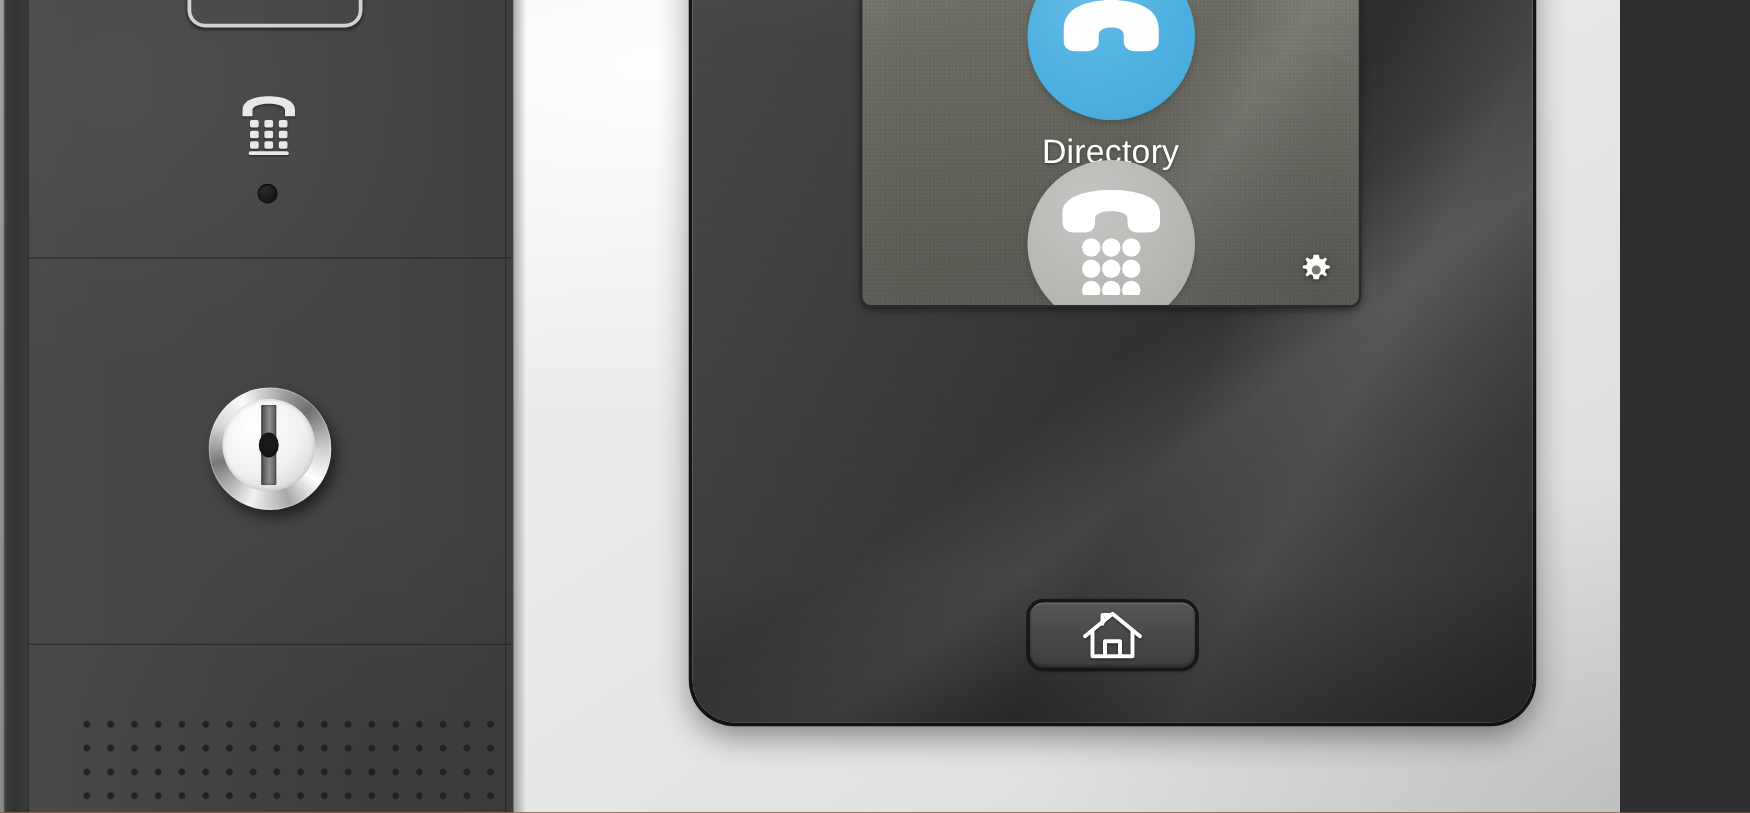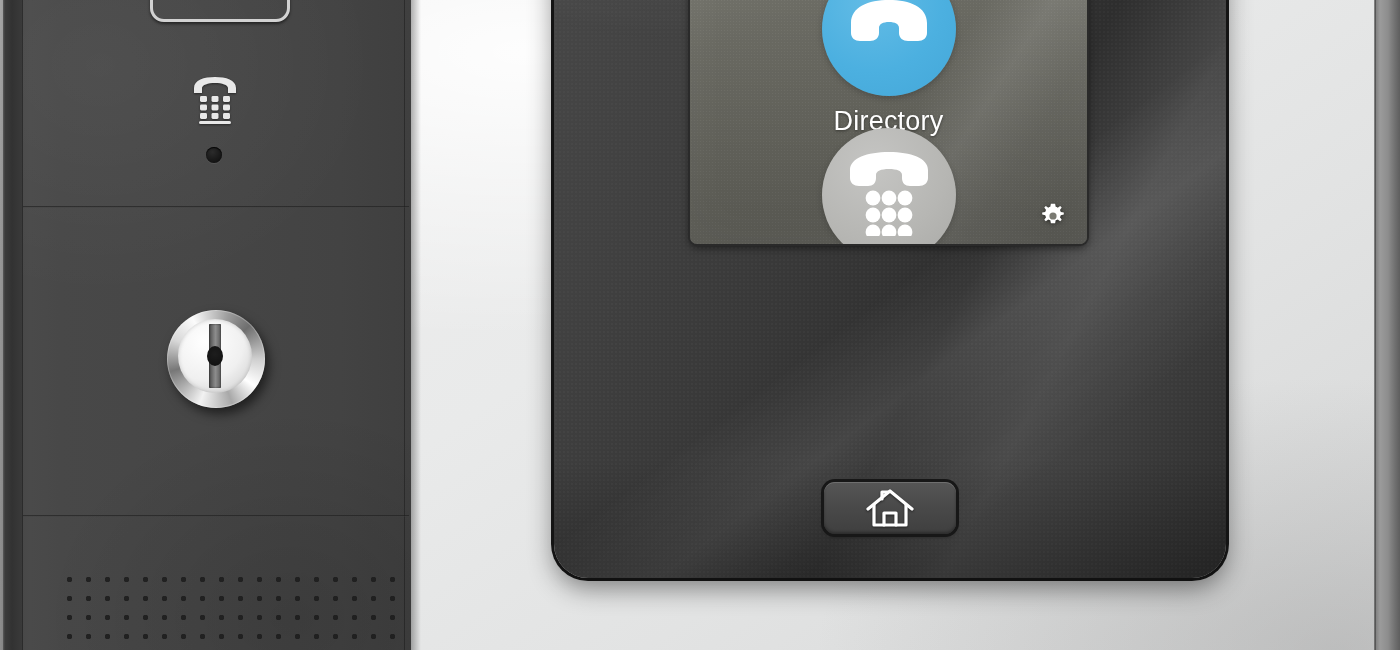--- a/index.html
+++ b/index.html
@@ -3,21 +3,21 @@
 <meta charset="utf-8">
 <title>Intercom Entry Panel</title>
 <style>
   html,body{margin:0;padding:0;background:#2f2f2f;}
   body{
     font-family:"Liberation Sans", sans-serif;
     -webkit-font-smoothing:antialiased;
   }
   #stage{
     position:relative;
-    width:1400px;height:650px;
+    width:1296px;height:650px;
     overflow:hidden;
     background:#fdba74;
   }
 
   
   .left-panel{
     position:absolute;left:0;top:0;width:411px;height:650px;
     background:
       linear-gradient(to right,
         #2b2b2b 0px, #343434 10px, #3a3a3a 18px,

